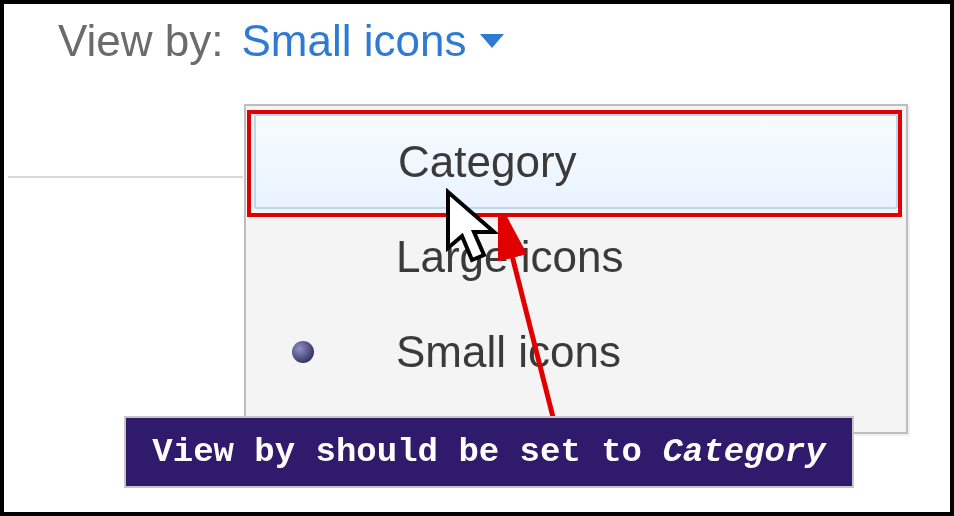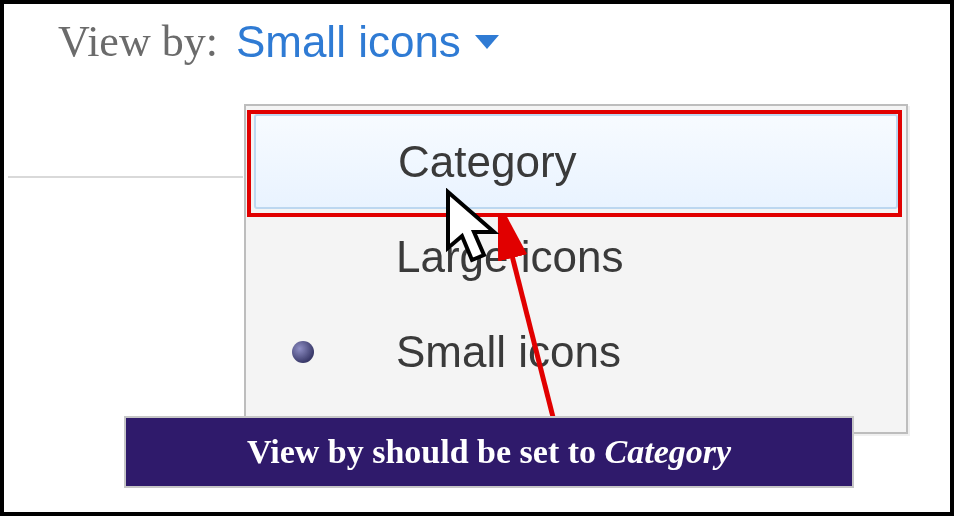--- a/index.html
+++ b/index.html
@@ -22,21 +22,20 @@
       left: 54px;
       display: flex;
       align-items: center;
       gap: 18px;
     }
     .viewby-label {
       font-size: 44px;
       color: #6b6b6b;
       font-weight: 400;
       filter: blur(0.6px);
-      font-family: Liberation Serif, serif;
     }
     .viewby-link {
       display: flex;
       align-items: center;
       gap: 12px;
       cursor: pointer;
     }
     .viewby-link-text {
       font-size: 44px;
       color: #2f7bd4;
@@ -131,21 +130,21 @@
       left: 120px;
       top: 412px;
       width: 730px;
       height: 72px;
       background: #2f1a6b;
       border: 2px solid #c6c6c6;
       display: flex;
       align-items: center;
       justify-content: center;
       color: #fff;
-      font-family: Liberation Serif, serif;
+      font-family: Liberation Mono, monospace;
     }
     .caption-text {
       font-size: 34px;
       font-weight: 700;
       white-space: nowrap;
     }
     .caption-text em {
       font-style: italic;
       font-weight: 700;
     }

